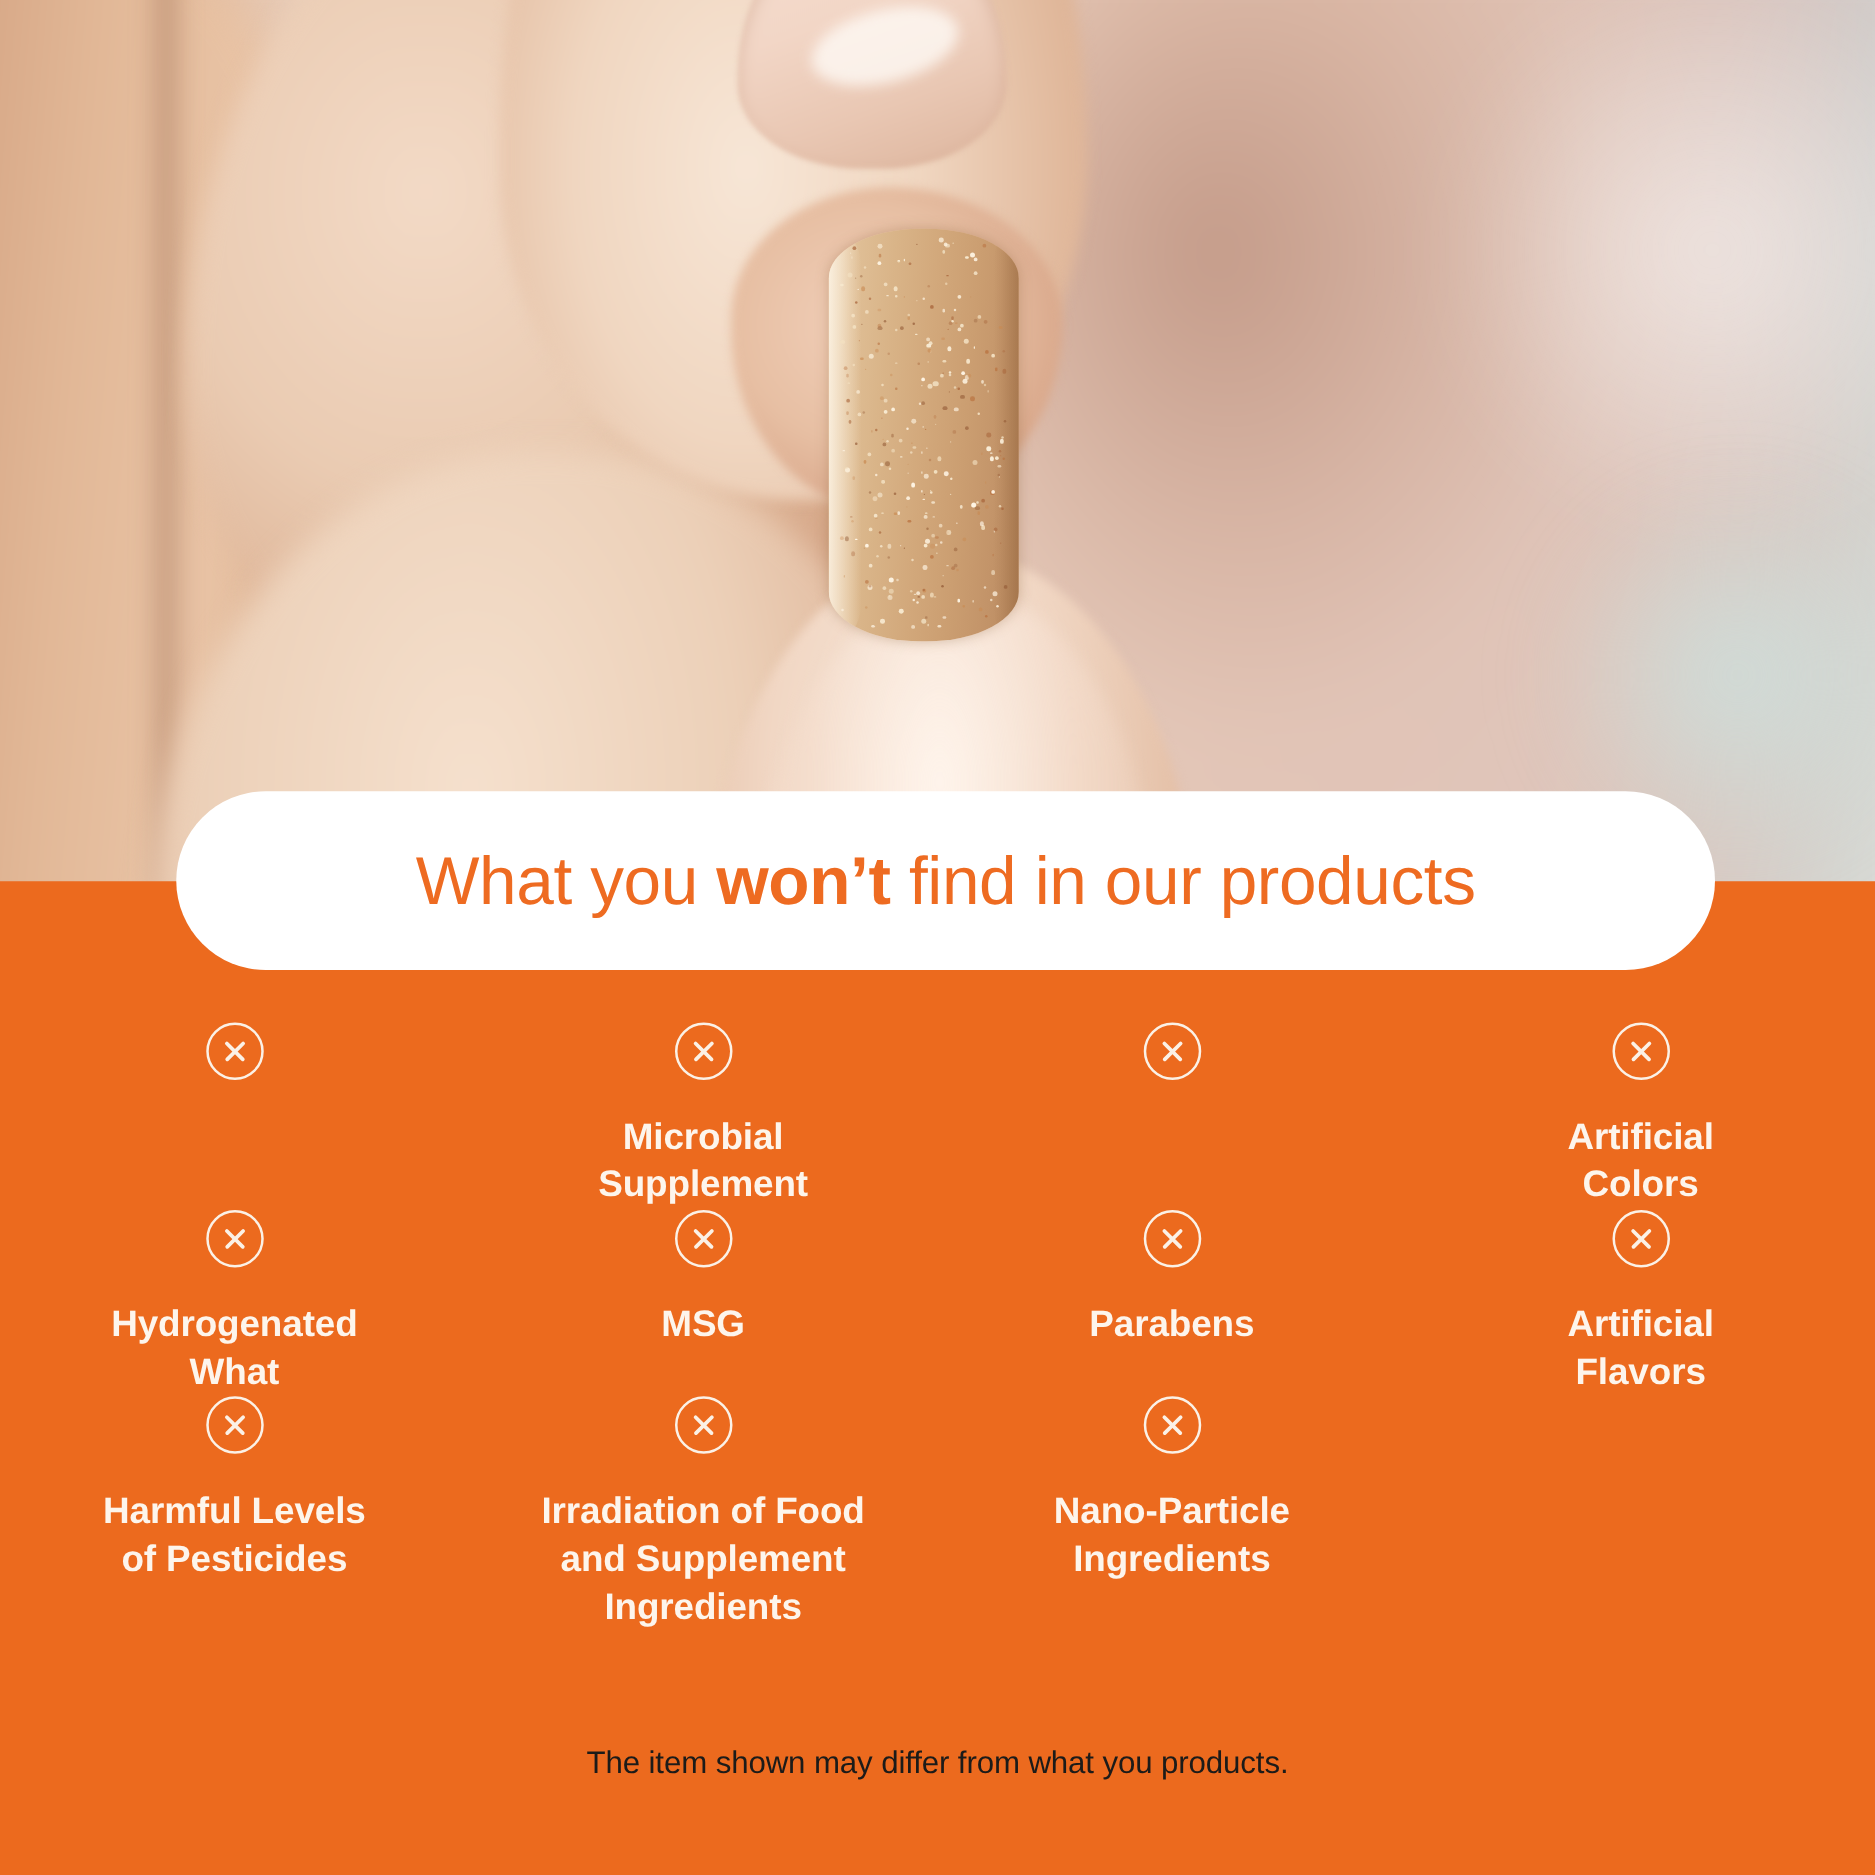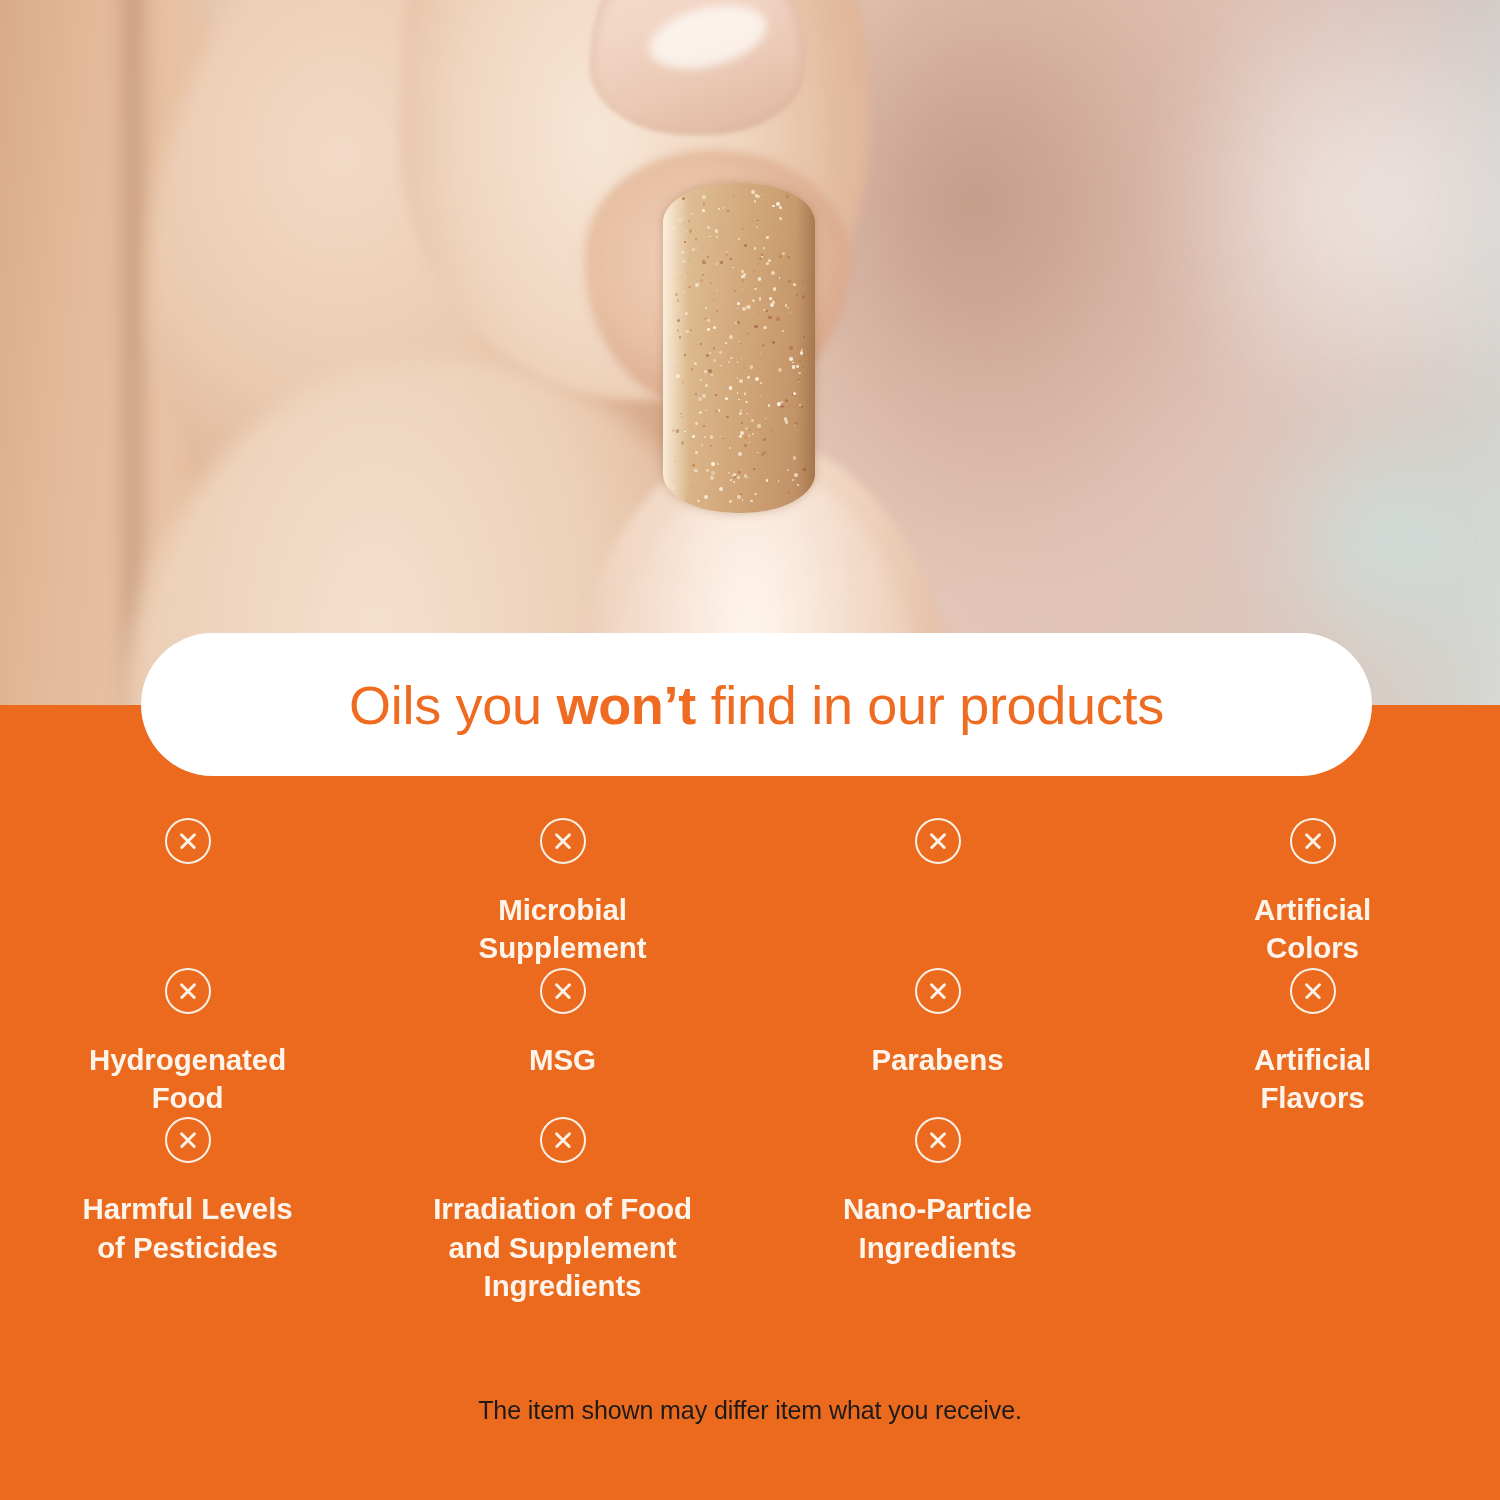--- a/index.html
+++ b/index.html
@@ -600,21 +600,21 @@
         <i class="speck" style="left:71.5px;top:138.5px;width:2.6px;height:2.6px;background:#FFF6E6;opacity:0.67"></i>
         <i class="speck" style="left:96.3px;top:114.4px;width:2.1px;height:2.1px;background:#F7E9CF;opacity:0.99"></i>
       </div>
   </div>
 </div>
 
 <div class="orange-sheet"></div>
 
 <div class="pill">
   <div class="pill-title">
-    <span>Oils you </span><b>won’t</b><span> find in our products</span>
+    <span>What you </span><b>won’t</b><span> find in our products</span>
   </div>
 </div>
 
 <div class="grid">
 
   <div class="cell row1-cell">
     <span class="x-icon"></span>
   </div>
   <div class="cell row1-cell">
     <span class="x-icon"></span>
@@ -626,21 +626,21 @@
   </div>
   <div class="cell row1-cell">
     <span class="x-icon"></span>
     <span class="cell-label">Artificial
 Colors</span>
   </div>
 
   <div class="cell row2-cell">
     <span class="x-icon"></span>
     <span class="cell-label">Hydrogenated
-Food</span>
+What</span>
   </div>
   <div class="cell row2-cell">
     <span class="x-icon"></span>
     <span class="cell-label">MSG</span>
   </div>
   <div class="cell row2-cell">
     <span class="x-icon"></span>
     <span class="cell-label">Parabens</span>
   </div>
   <div class="cell row2-cell">
@@ -660,13 +660,13 @@
 and Supplement
 Ingredients</span>
   </div>
   <div class="cell row3-cell">
     <span class="x-icon"></span>
     <span class="cell-label">Nano-Particle
 Ingredients</span>
   </div>
 </div>
 
-<div class="disclaimer">The item shown may differ item what you receive.</div>
+<div class="disclaimer">The item shown may differ from what you products.</div>
 
 </body></html>

